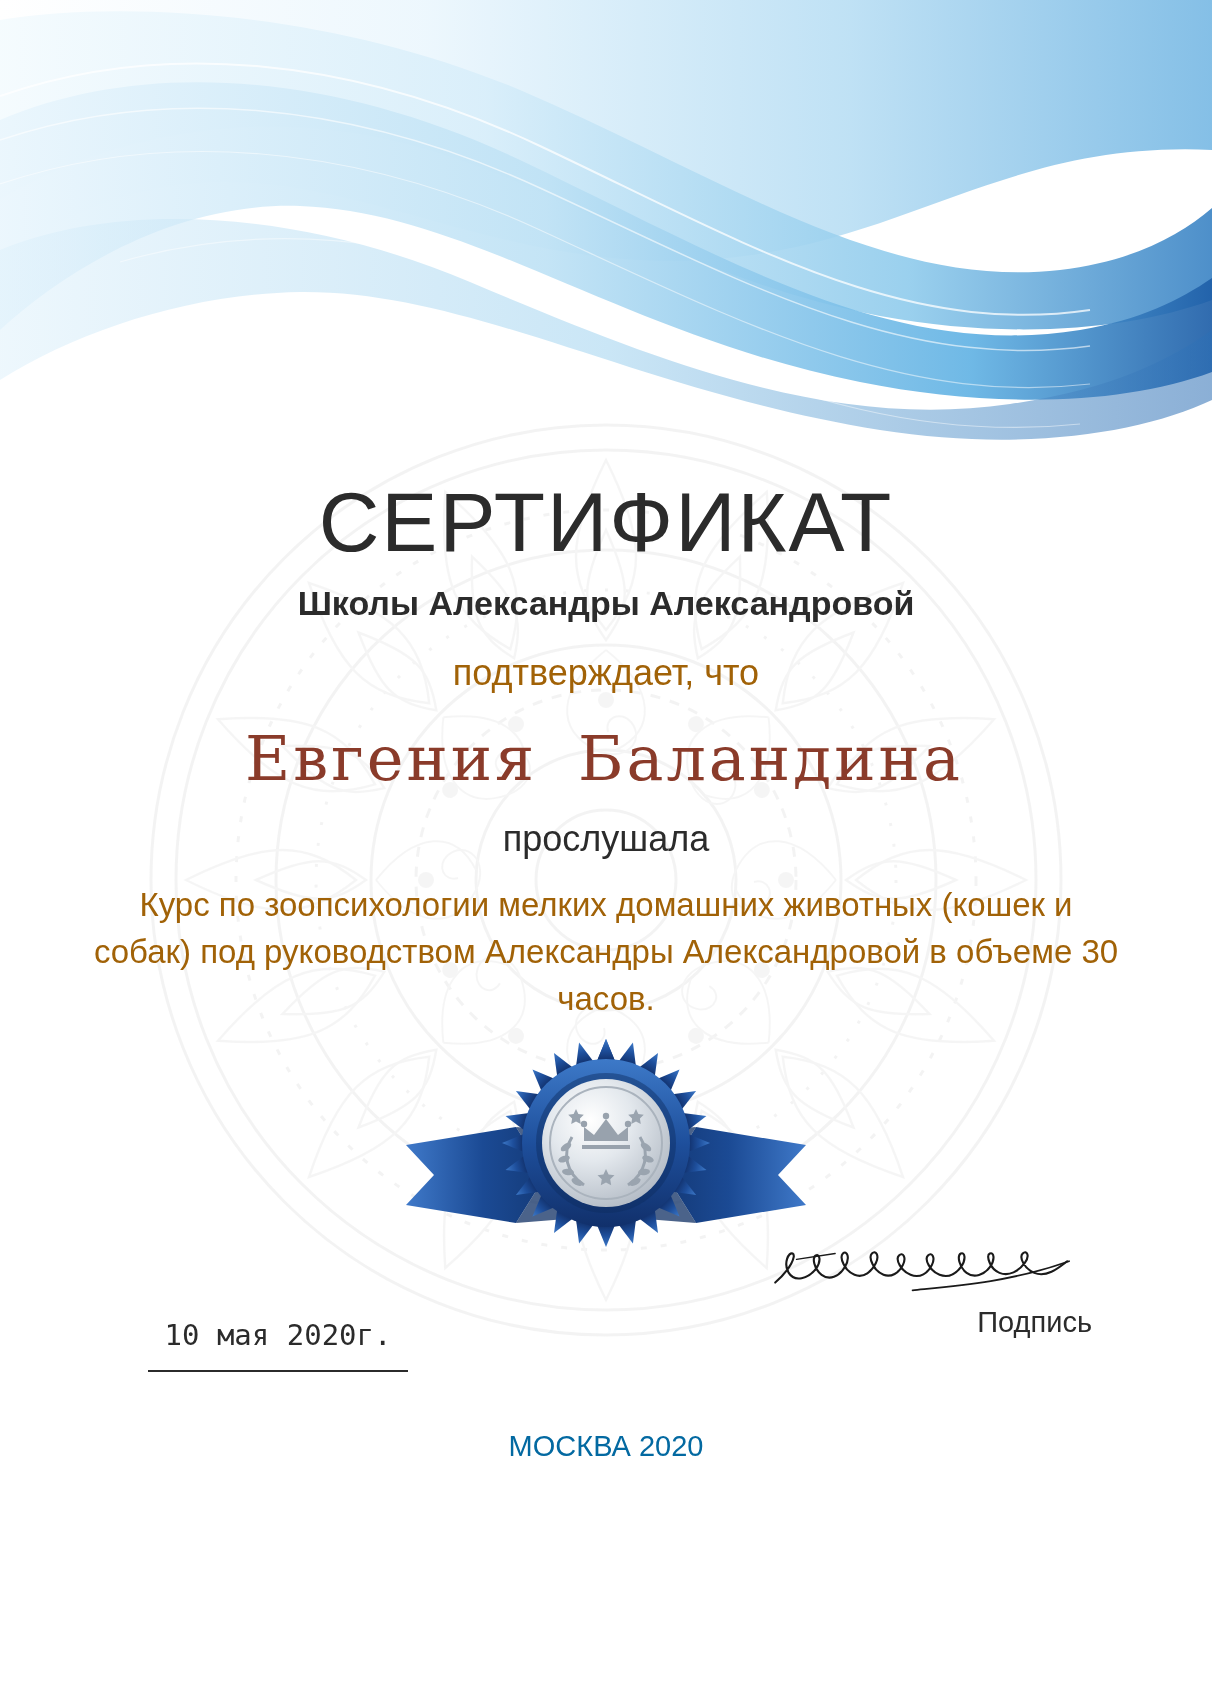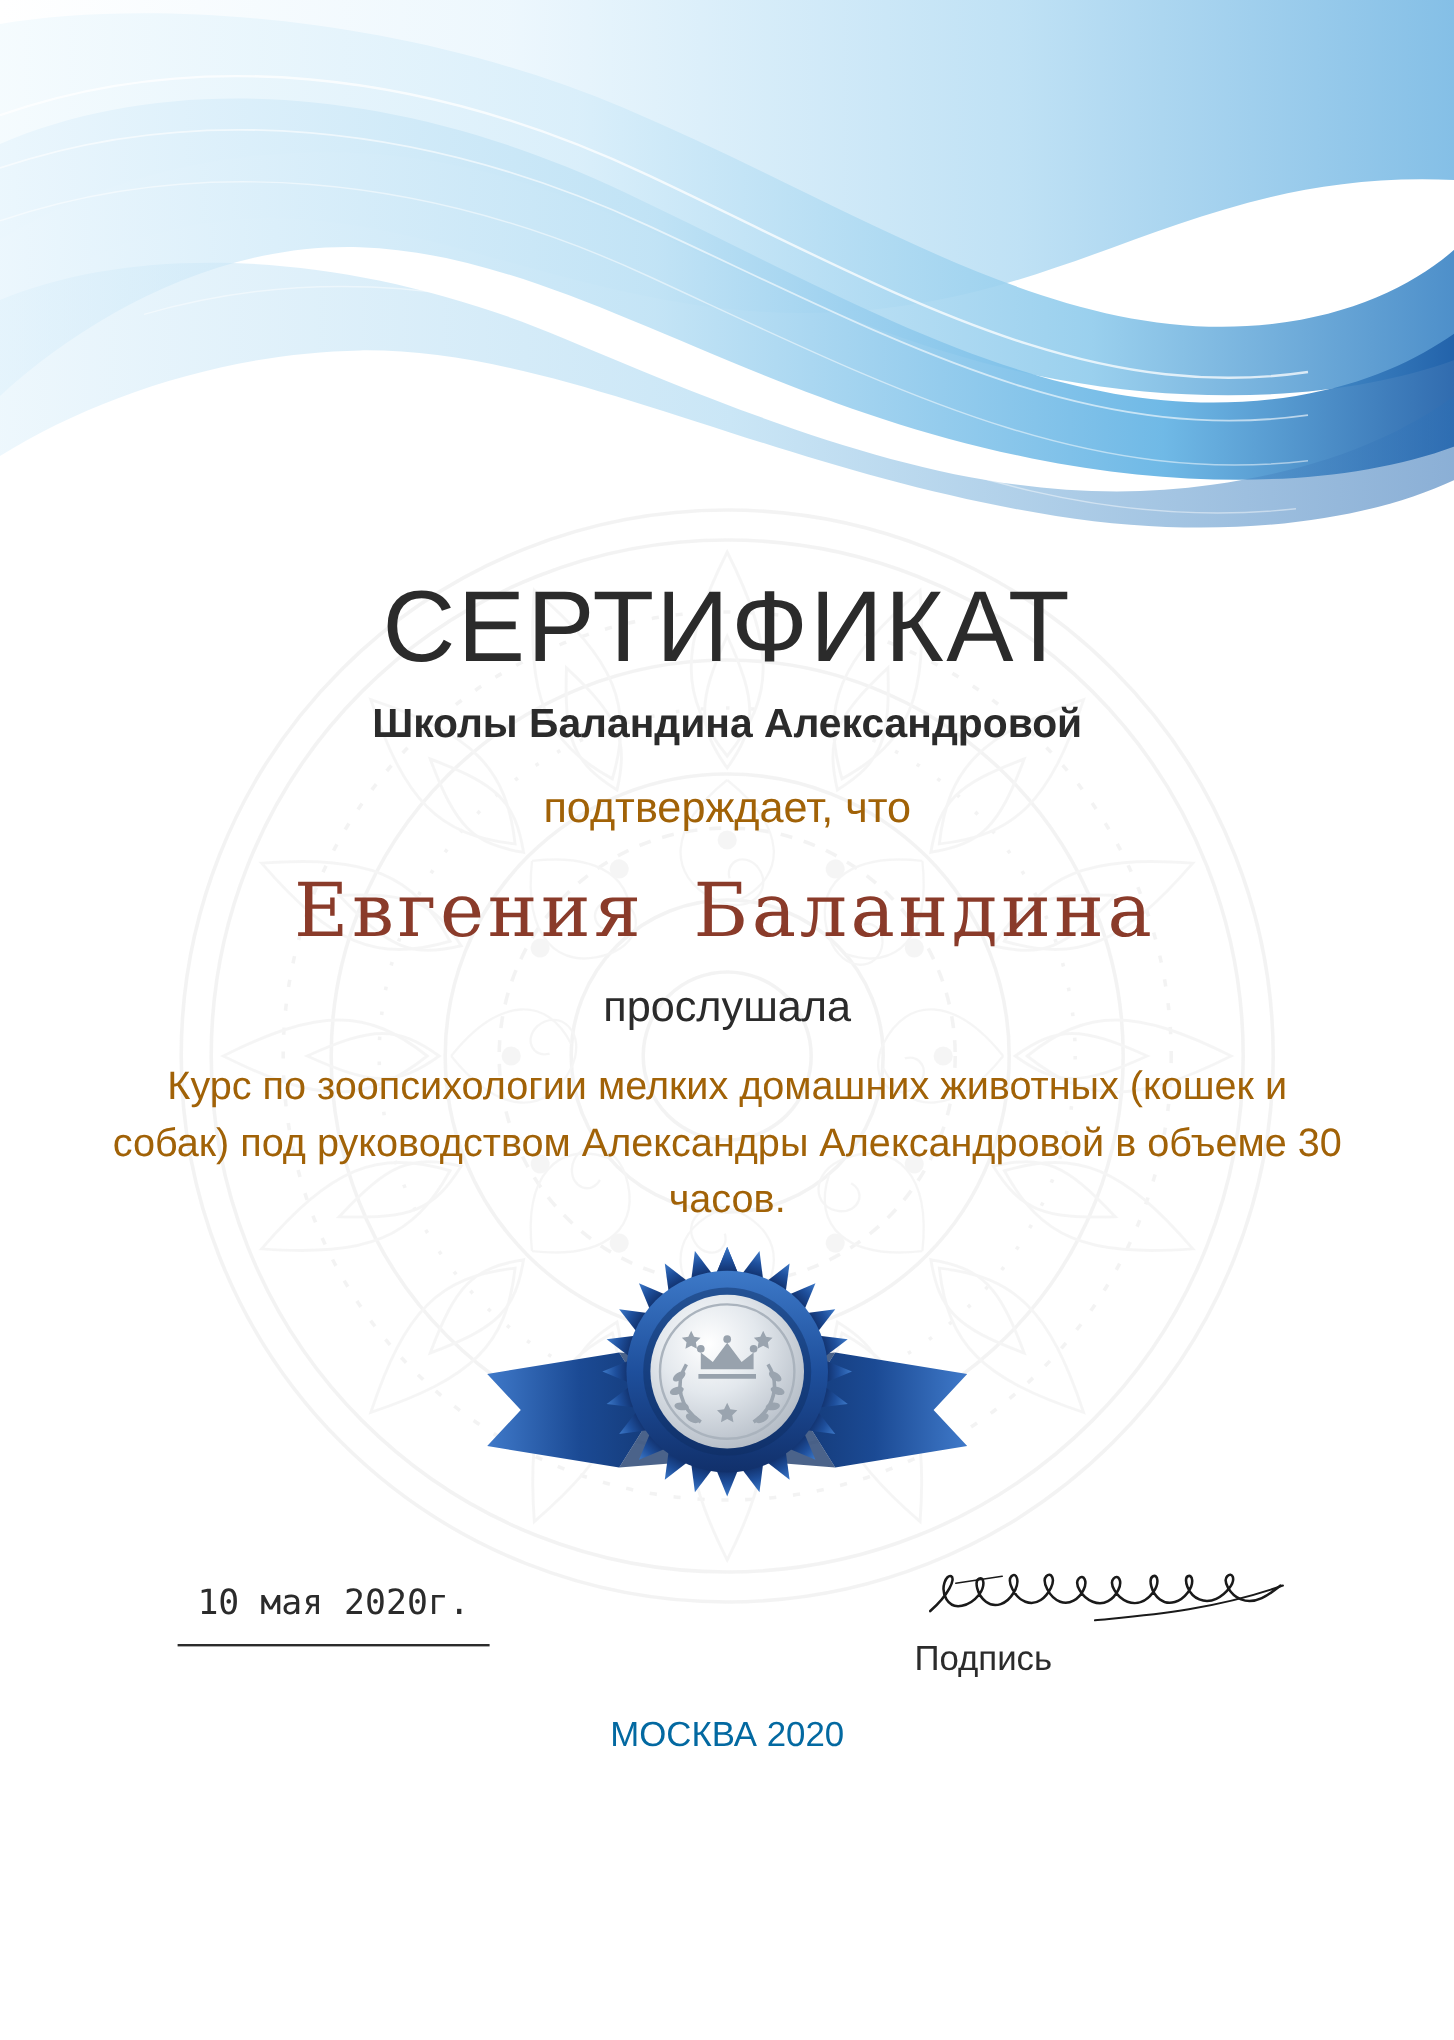--- a/index.html
+++ b/index.html
@@ -138,23 +138,23 @@
     font-size: 29px;
     font-family: "DejaVu Sans Mono", monospace;
     color: #2b2b2b;
     padding-bottom: 18px;
     border-bottom: 2px solid #2b2b2b;
   }
 
   .signature-block {
     position: absolute;
     right: 120px;
-    top: 1300px;
+    top: 1240px;
     width: 330px;
-    text-align: left;
+    text-align: right;
   }
   .signature-img {
     height: 58px;
     width: 100%;
   }
   .signature-label {
     font-size: 29px;
     color: #2b2b2b;
     margin-top: 4px;
   }
@@ -281,21 +281,21 @@
       <use href="#dot" transform="rotate(300 480 480)"></use>
       <use href="#dot" transform="rotate(330 480 480)"></use>
     </g>
   </svg>
 </div>
 
 <div class="content">
 
   <div class="title">СЕРТИФИКАТ</div>
 
-  <div class="school">Школы Баландина Александровой</div>
+  <div class="school">Школы Александры Александровой</div>
 
   <div class="confirms">подтверждает, что</div>
 
   <div class="recipient">Евгения  Баландина</div>
 
   <div class="attended">прослушала</div>
 
   <div class="course">Курс по зоопсихологии мелких домашних животных (кошек и собак) под руководством Александры Александровой в объеме 30 часов.</div>
 
   <div class="badge">

